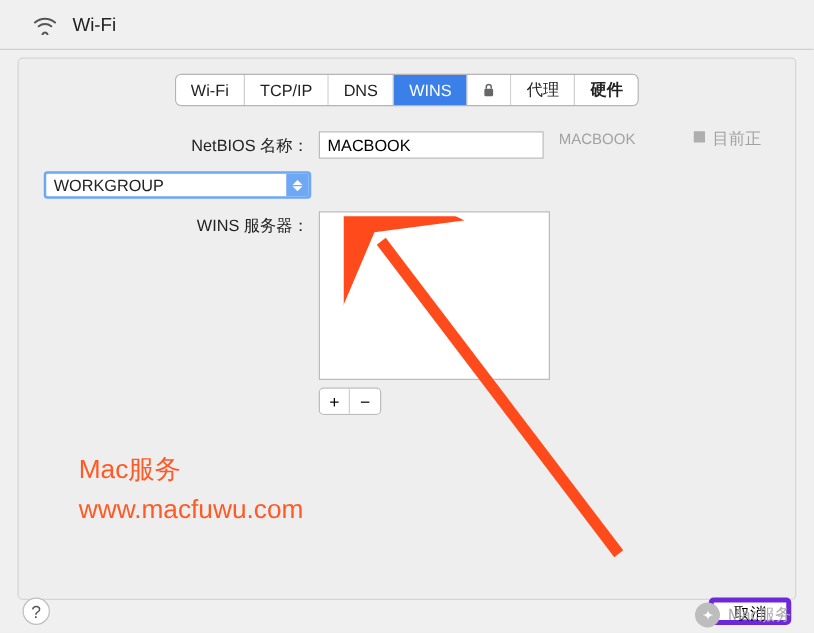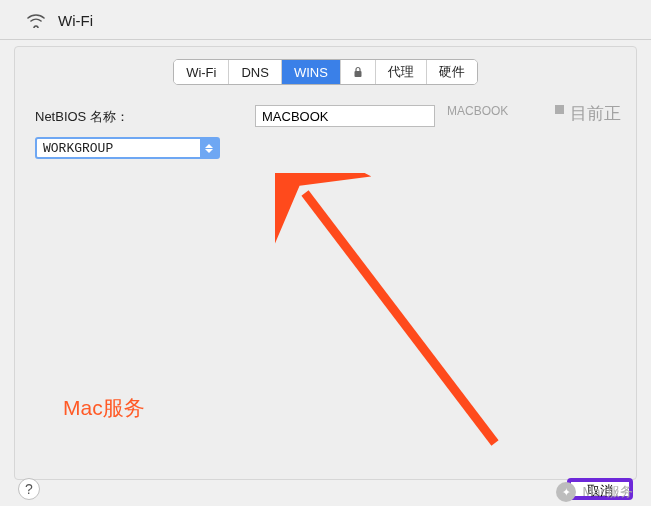--- a/index.html
+++ b/index.html
@@ -35,43 +35,43 @@
       display: inline-flex; border: 1px solid #b4b4b4;
       border-radius: 5px; overflow: hidden; background: #fff;
     }
     .tab {
       padding: 3px 12px; font-size: 13px;
       border-right: 1px solid #cfcfcf;
       background: #fff;
       display: inline-flex; align-items: center; gap: 4px;
       cursor: default;
     }
-    .tab:last-child { border-right: none; }
+    .tab:last-child { border-right: none; font-weight: bold; }
     .tab.active {
       background: #3a80e8; color: #fff;
     }
     .lock-icon svg { width: 10px; height: 12px; display:block; }
     .formrow {
       display: flex; align-items: flex-start; margin-bottom: 10px;
     }
     .formlabel {
-      width: 220px; text-align: left; padding-right: 8px;
+      width: 220px; text-align: right; padding-right: 8px;
       padding-top: 3px; font-size: 13px;
     }
     .textfield {
       width: 180px; height: 22px;
       border: 1px solid #bcbcbc; background: #fff;
       font-size: 13px; padding: 2px 6px;
       font-family: inherit;
     }
     .combo {
-      width: 185px; height: 22px; position: relative;
+      width: 214px; height: 22px; position: relative;
       border: 2px solid #6ea7f3; border-radius: 3px;
       background: #fff; display: flex; align-items: center;
-      padding-left: 6px; font-size: 13px; font-family: Liberation Mono, monospace;
+      padding-left: 6px; font-size: 13px;
     }
     .combo-btn {
       position: absolute; right: 0; top: 0; bottom: 0; width: 18px;
       background: #6ea7f3;
       display: flex; flex-direction: column; justify-content: center; align-items: center;
       gap: 1px;
     }
     .combo-btn .tri-up {
       width: 0; height: 0; border-left: 4px solid transparent;
       border-right: 4px solid transparent; border-bottom: 4px solid #fff;
@@ -149,20 +149,21 @@
   </span>
   <span class="title">Wi-Fi</span>
 </div>
 <hr class="divider">
 
 <div class="panel">
 
   <div class="tabstrip">
     <div class="tabs">
       <span class="tab">Wi-Fi</span>
+      <span class="tab">TCP/IP</span>
       <span class="tab">DNS</span>
       <span class="tab active">WINS</span>
       <span class="tab">
         <span class="lock-icon">
           <svg viewBox="0 0 10 12">
               <rect x="1.5" y="5" width="7" height="6" rx="1" fill="#666"></rect>
               <path d="M3 5 V3.5 a2 2 0 0 1 4 0 V5" fill="none" stroke="#666" stroke-width="1.2"></path>
             </svg>
         </span>
       </span>
@@ -179,29 +180,40 @@
   <div class="formrow">
     <div class="combo">
       <span>WORKGROUP</span>
       <div class="combo-btn">
         <div class="tri-up"></div>
           <div class="tri-down"></div>
       </div>
     </div>
   </div>
 
+  <div class="formrow">
+    <div class="formlabel">WINS 服务器：</div>
+    <div>
+      <div class="listbox"></div>
+      <div class="stepper">
+        <button>+</button>
+        <button>−</button>
+      </div>
+    </div>
+  </div>
 
   <div class="side-note">
     <div>MACBOOK</div>
   </div>
   <div class="current-dot"></div>
-  <div style="position:absolute; left:555px; top:55px; font-size:17px; color:#a2a2a2;">目前正</div>
+  <div style="position:absolute; left:555px; top:55px; font-size:13px; color:#a2a2a2;">目前正</div>
 
   <div class="watermark">
     <div>Mac服务</div>
+    <div>www.macfuwu.com</div>
   </div>
 
   <svg class="arrow" viewBox="0 0 260 290">
     <defs>
       <marker id="ah" markerWidth="14" markerHeight="14" refX="3" refY="7" orient="auto">
         <path d="M0,0 L14,7 L0,14 L4,7 Z" fill="#ff4a1c"></path>
       </marker>
     </defs>
     <line x1="220" y1="270" x2="30" y2="20" stroke="#ff4a1c" stroke-width="9" marker-end="url(#ah)"></line>
   </svg>

